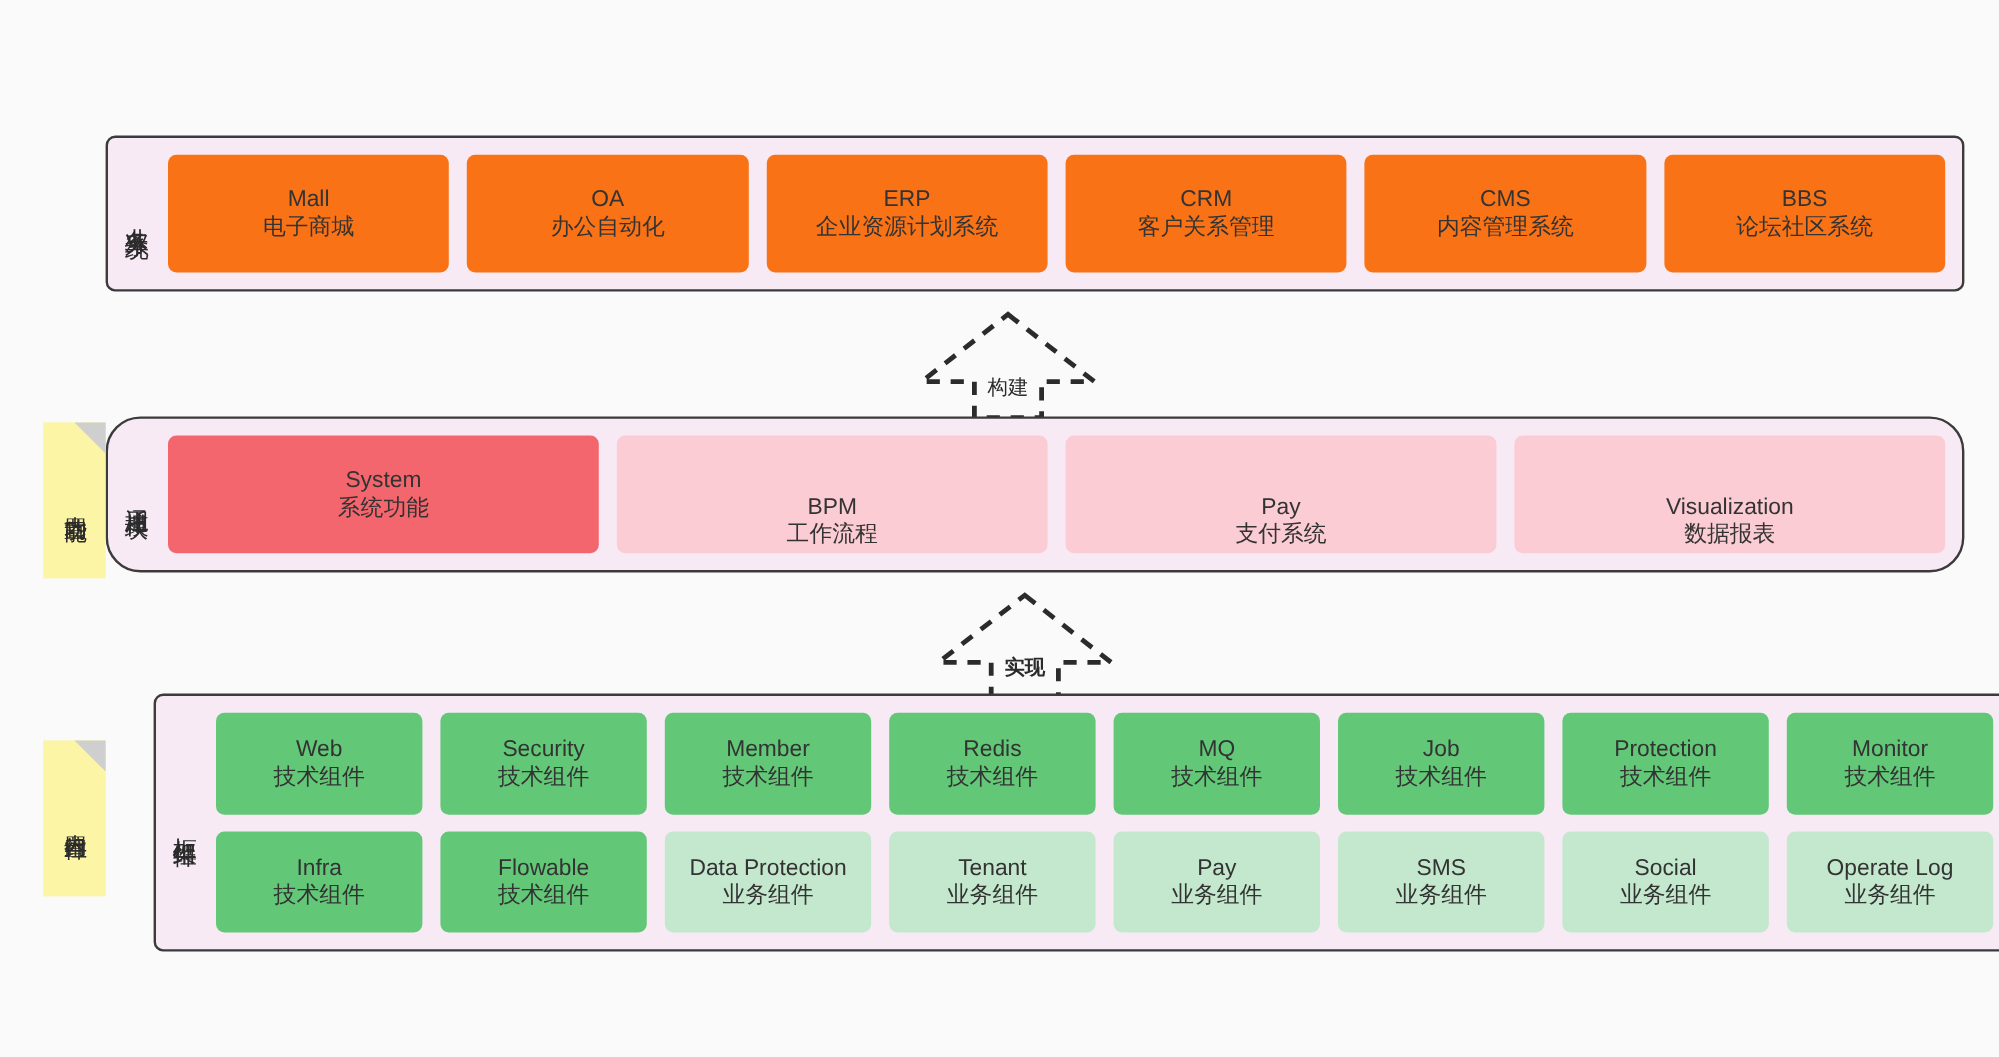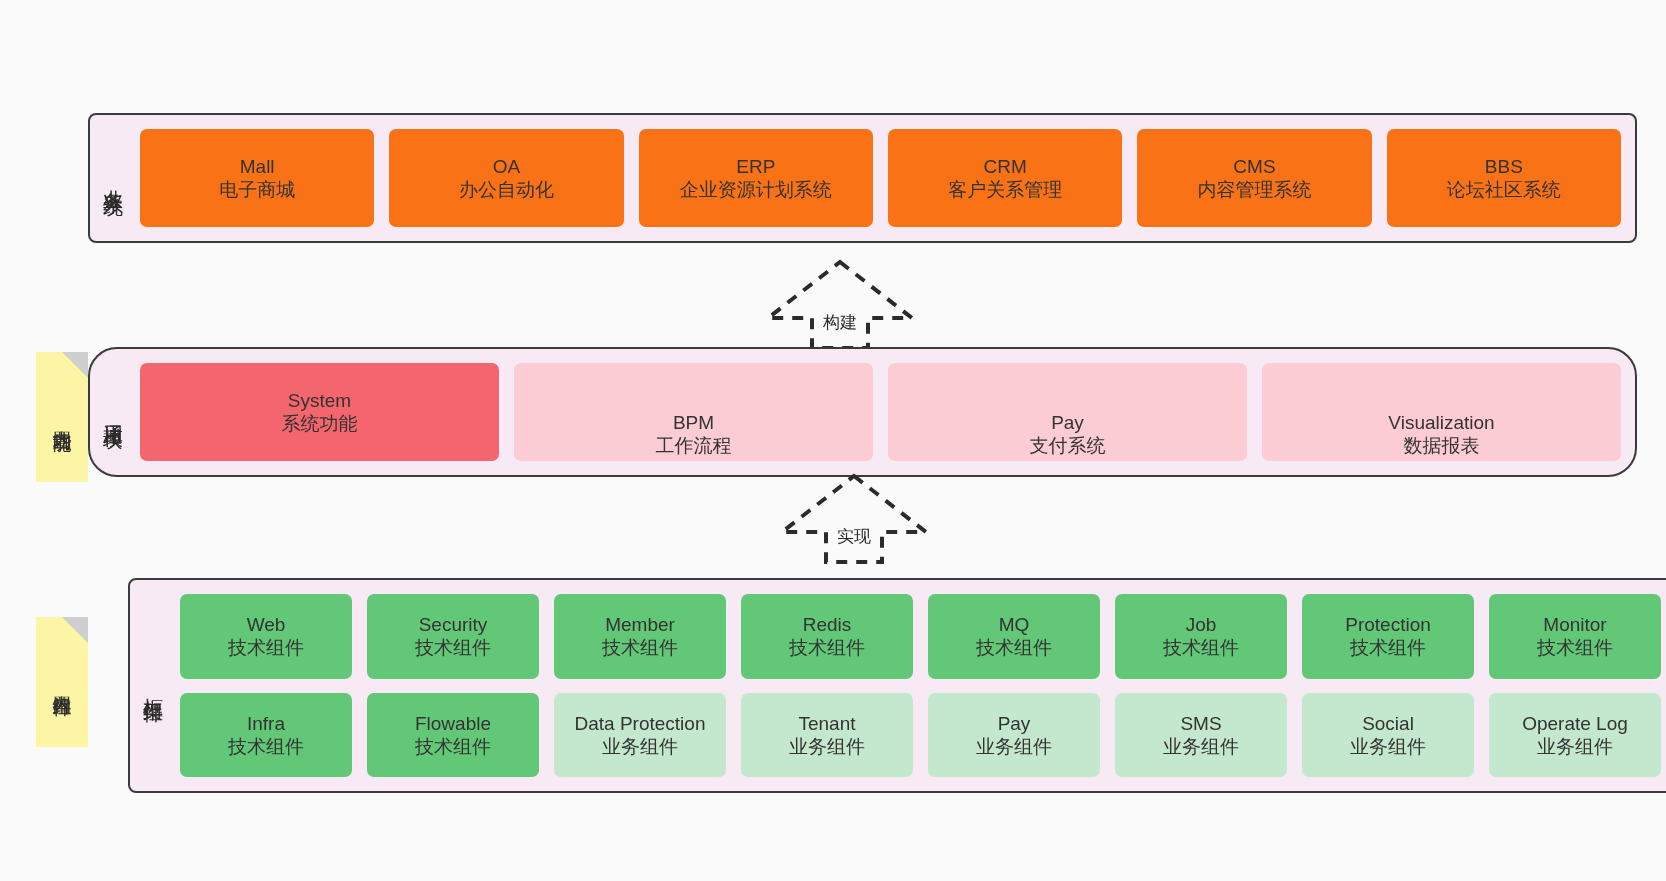--- a/index.html
+++ b/index.html
@@ -103,21 +103,21 @@
   .gen-label {
     position: absolute;
     left: 0; right: 0;
     bottom: 18px;
     text-align: center;
     font-size: 17px;
     color: #2b2b2b;
     pointer-events: none;
   }
   #arrow-build   { left: 760px; top: 256px; text-decoration: underline; }
-  #arrow-impl    { left: 774px; top: 470px; }
+  #arrow-impl    { left: 774px; top: 490px; font-weight: bold; }
 
   
   .note {
     position: absolute;
     background: #fbf5a5;
     box-sizing: border-box;
     display: flex;
     align-items: center;
     justify-content: center;
     font-size: 19px;

